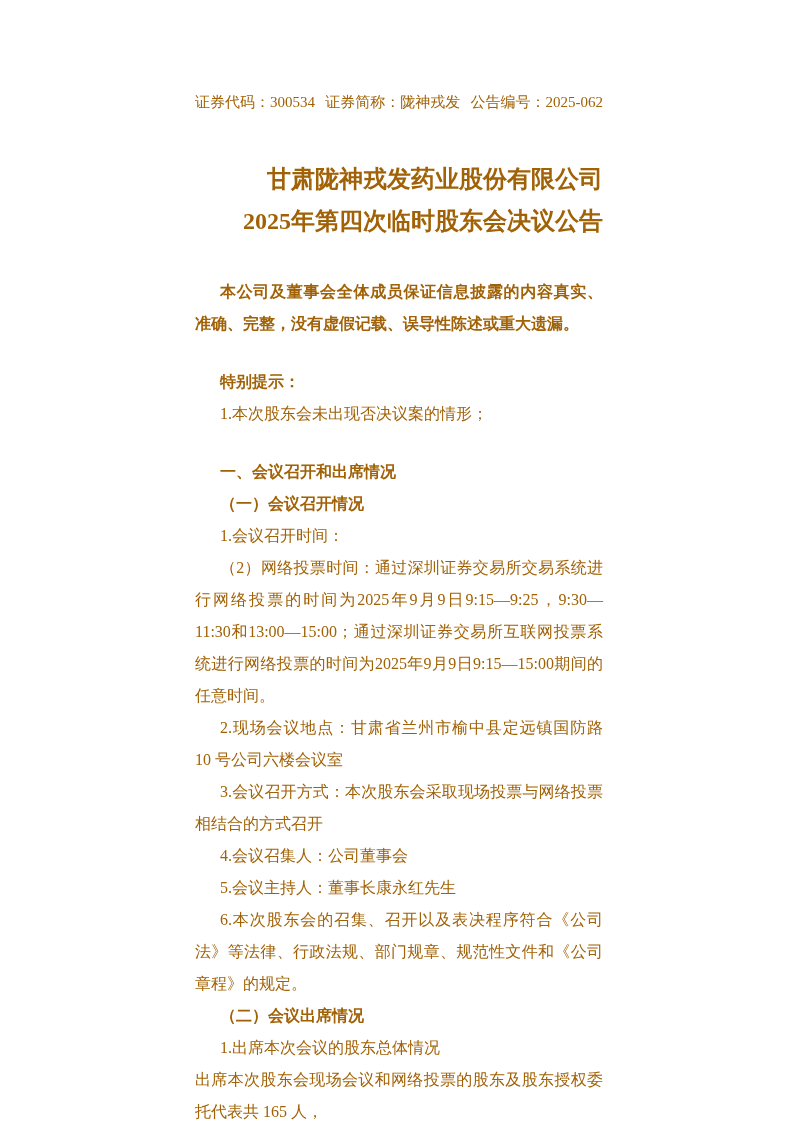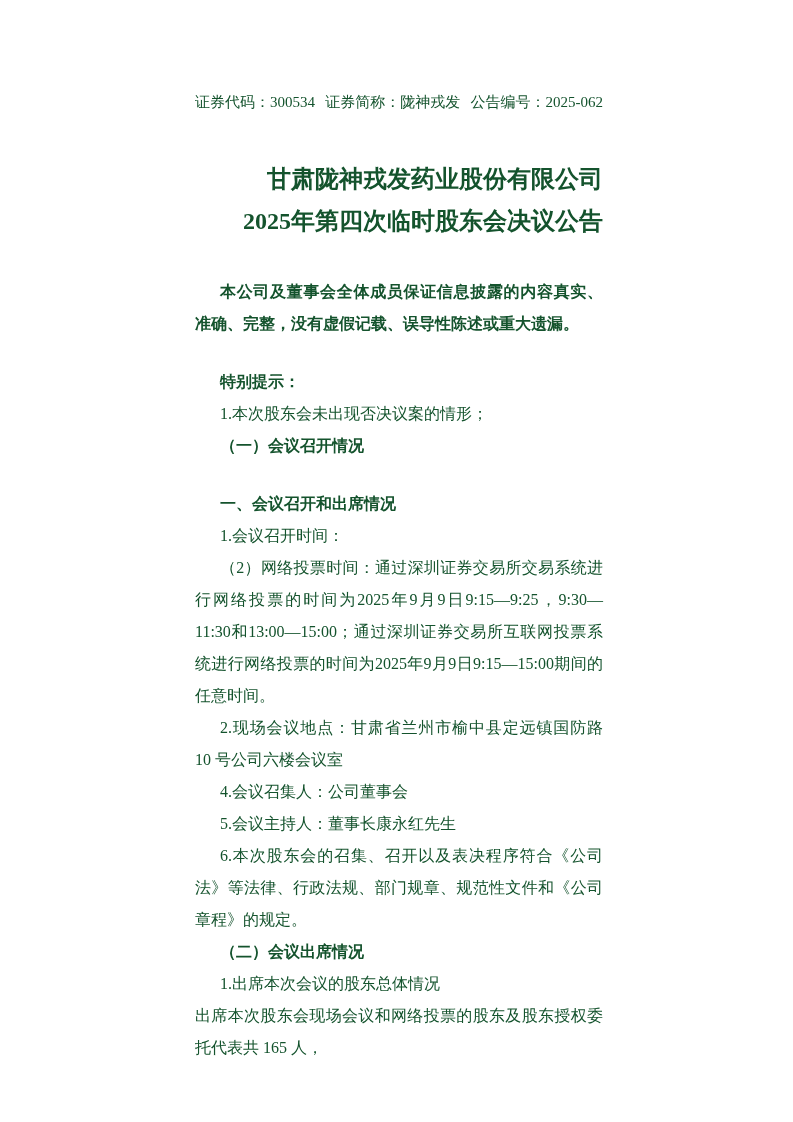--- a/index.html
+++ b/index.html
@@ -6,21 +6,21 @@
     margin: 0;
     padding: 0;
     background: #ffffff;
   }
   .page {
     position: relative;
     width: 647px;
     height: 1122px;
     margin: 0 auto;
     background: #ffffff;
-    color: #14532d;
+    color: #a16207;
     font-family: "Liberation Serif", "DejaVu Serif", serif;
     overflow: hidden;
     box-sizing: border-box;
     padding: 0 117px 6px 122px;
   }
   .header-row {
     display: flex;
     justify-content: space-between;
     align-items: baseline;
     margin-top: 92px;
@@ -72,25 +72,26 @@
 
   <h1 class="title">
     <span class="title-line">甘肃陇神戎发药业股份有限公司</span>
     <span class="title-line">2025年第四次临时股东会决议公告</span>
   </h1>
 
   <div class="doc-body">
       <p class="para bold">本公司及董事会全体成员保证信息披露的内容真实、准确、完整，没有虚假记载、误导性陈述或重大遗漏。</p>
       <p class="para bold space-before">特别提示：</p>
       <p class="para">1.本次股东会未出现否决议案的情形；</p>
+      <p class="para bold space-before">一、会议召开和出席情况</p>
       <p class="para bold">（一）会议召开情况</p>
-      <p class="para bold space-before">一、会议召开和出席情况</p>
       <p class="para">1.会议召开时间：</p>
       <p class="para">（2）网络投票时间：通过深圳证券交易所交易系统进行网络投票的时间为2025年9月9日9:15—9:25，9:30—11:30和13:00—15:00；通过深圳证券交易所互联网投票系统进行网络投票的时间为2025年9月9日9:15—15:00期间的任意时间。</p>
       <p class="para">2.现场会议地点：甘肃省兰州市榆中县定远镇国防路 10 号公司六楼会议室</p>
+      <p class="para">3.会议召开方式：本次股东会采取现场投票与网络投票相结合的方式召开</p>
       <p class="para">4.会议召集人：公司董事会</p>
       <p class="para">5.会议主持人：董事长康永红先生</p>
       <p class="para">6.本次股东会的召集、召开以及表决程序符合《公司法》等法律、行政法规、部门规章、规范性文件和《公司章程》的规定。</p>
       <p class="para bold">（二）会议出席情况</p>
       <p class="para">1.出席本次会议的股东总体情况</p>
       <p class="para no-indent">出席本次股东会现场会议和网络投票的股东及股东授权委托代表共 165 人，</p>
     </div>
 
 </div>
 

